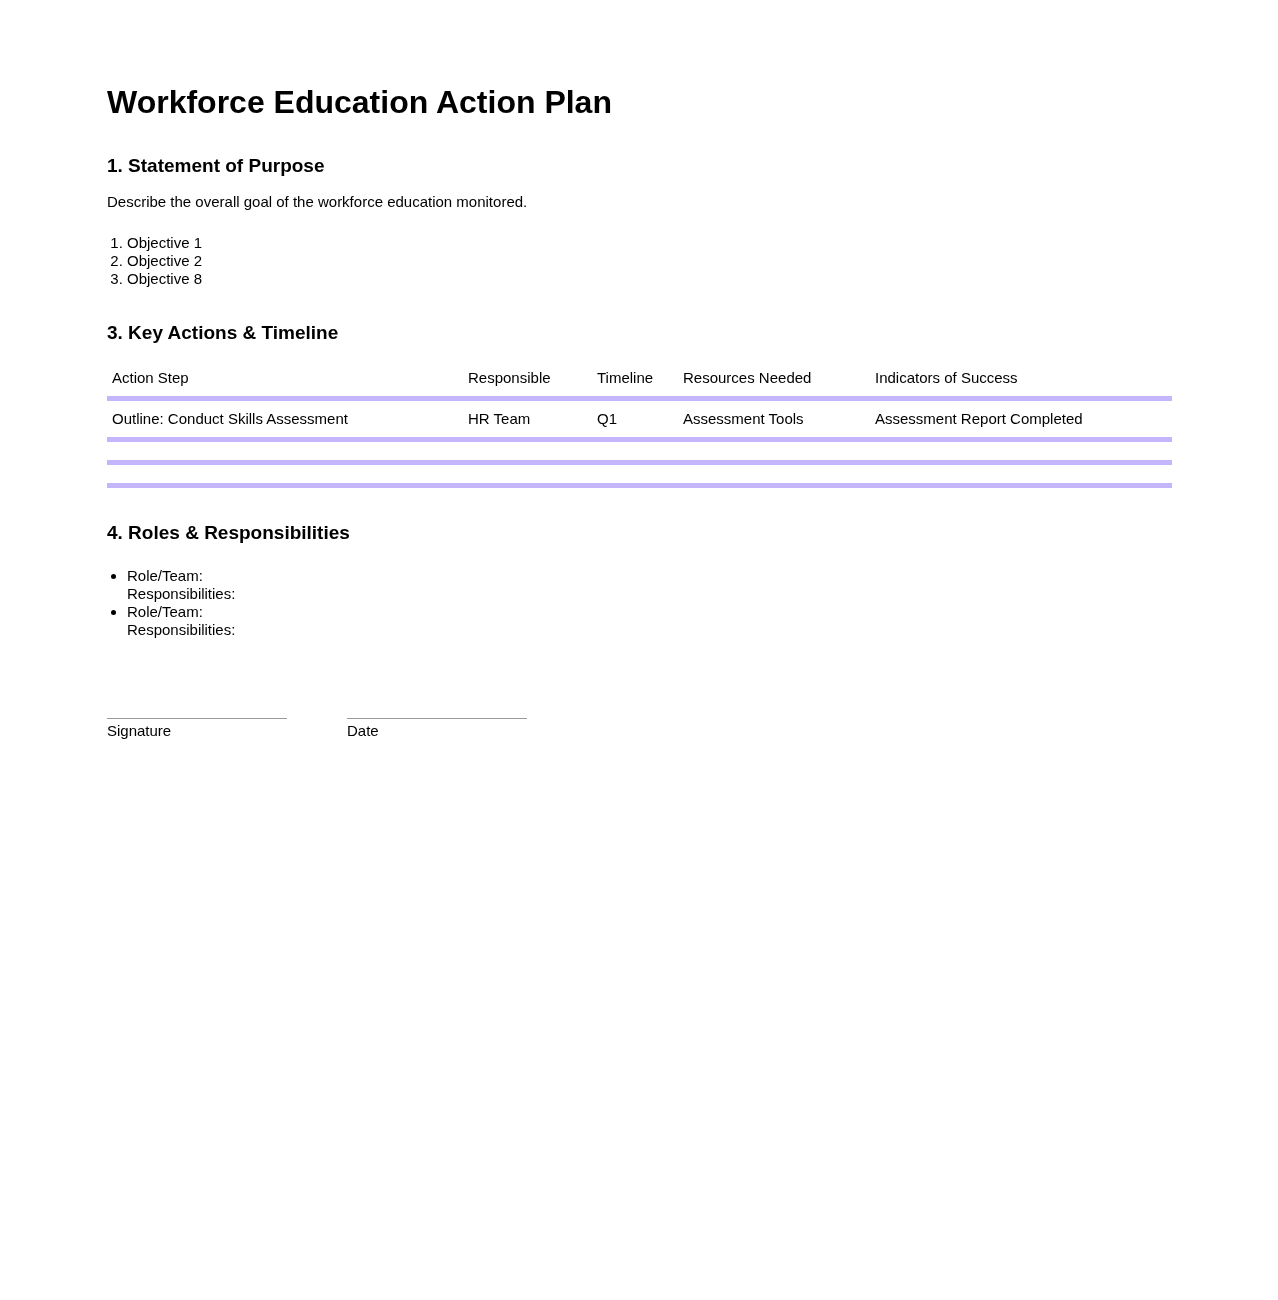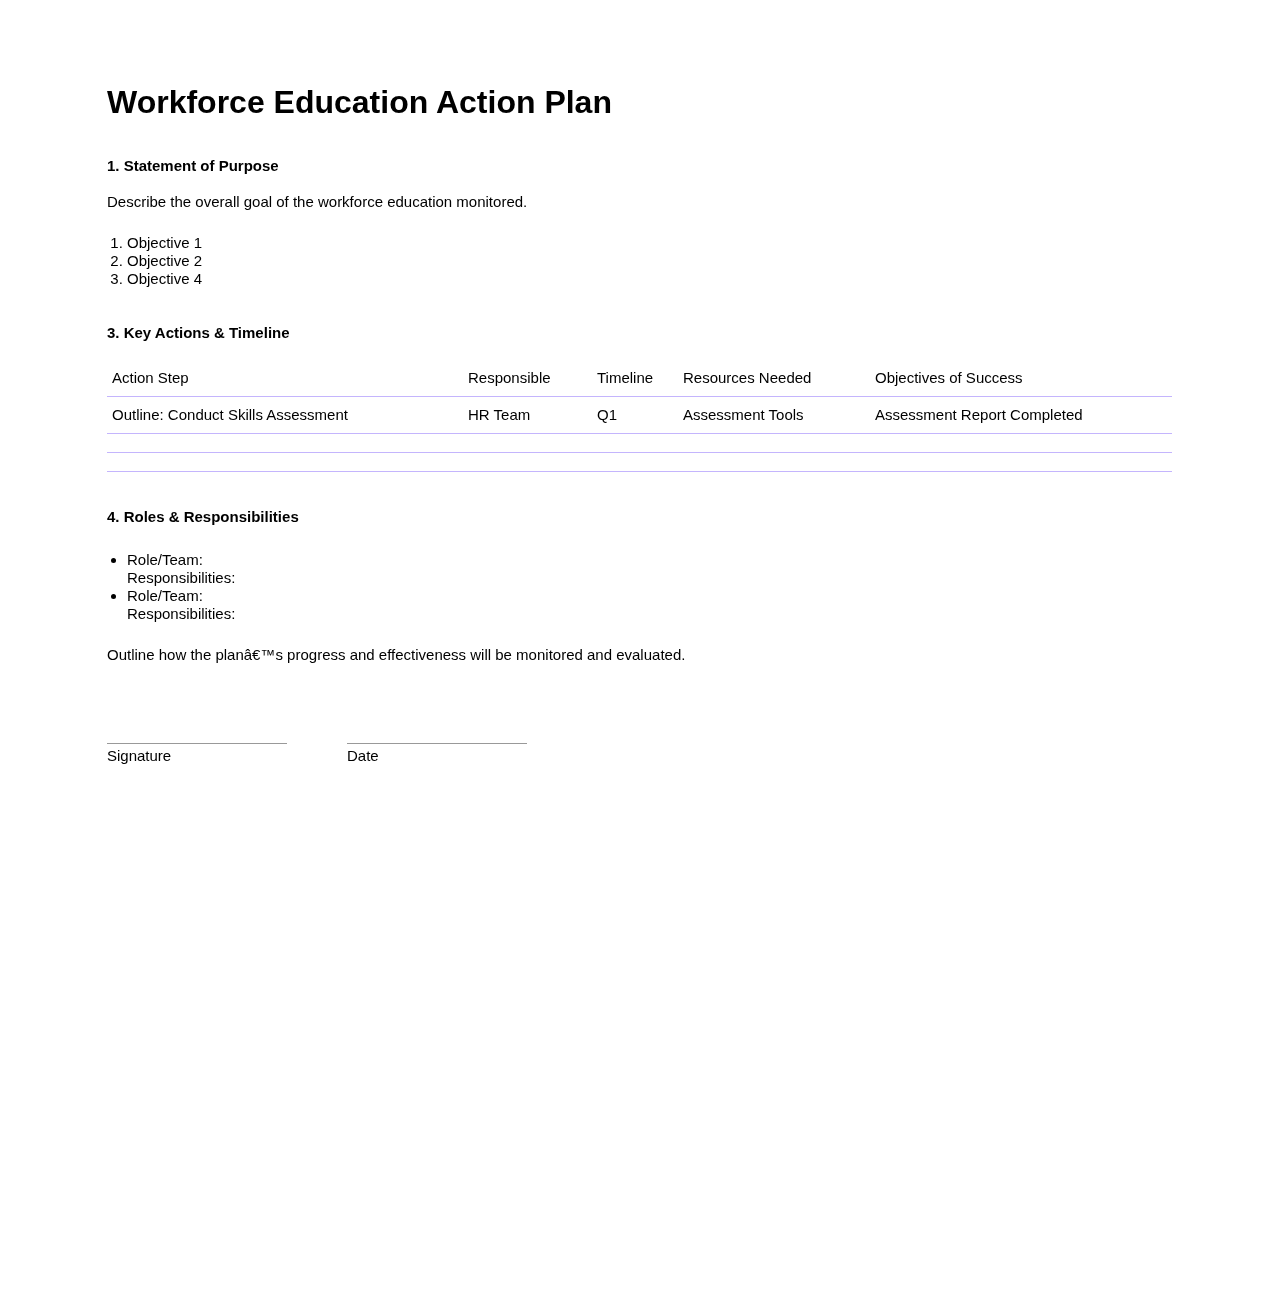--- a/index.html
+++ b/index.html
@@ -16,21 +16,21 @@
     padding: 84px 106px 0 107px;
     background: #ffffff;
   }
   h1 {
     font-size: 32px;
     font-weight: bold;
     line-height: 37px;
     margin: 0 0 30px 0;
   }
   h3 {
-    font-size: 15px;
+    font-size: 19px;
     font-weight: bold;
     line-height: 22px;
     margin: 34px 0 16px 0;
   }
   p {
     margin: 16px 0;
     line-height: 18px;
   }
   ol, ul {
     margin: 23px 0;
@@ -40,21 +40,21 @@
   table {
     width: 100%;
     border-collapse: collapse;
     table-layout: fixed;
     margin: 16px 0 0 0;
   }
   th, td {
     font-weight: normal;
     text-align: left;
     padding: 9px 5px;
-    border-bottom: 1px solid #c4b5fd;
+    border-bottom: 5px solid #c4b5fd;
     font-size: 15px;
     line-height: 18px;
     overflow: hidden;
     white-space: nowrap;
   }
   .col-action { width: 356px; }
   .col-resp   { width: 129px; }
   .col-time   { width: 86px; }
   .col-res    { width: 192px; }
   .col-ind    { width: auto; }
@@ -83,41 +83,41 @@
 
   <div>
     <h3>1. Statement of Purpose</h3>
     <p>Describe the overall goal of the workforce education monitored.</p>
   </div>
 
   <div>
     <ol>
       <li>Objective 1</li>
       <li>Objective 2</li>
-      <li>Objective 4</li>
+      <li>Objective 8</li>
     </ol>
   </div>
 
   <div>
     <h3>3. Key Actions &amp; Timeline</h3>
     <table>
       <colgroup>
         <col class="col-action">
           <col class="col-resp">
           <col class="col-time">
           <col class="col-res">
           <col class="col-ind">
       </colgroup>
       <thead>
         <tr>
           <th>Action Step</th>
           <th>Responsible</th>
           <th>Timeline</th>
           <th>Resources Needed</th>
-          <th>Objectives of Success</th>
+          <th>Indicators of Success</th>
         </tr>
       </thead>
       <tbody>
         <tr>
           <td>Outline: Conduct Skills Assessment</td>
           <td>HR Team</td>
           <td>Q1</td>
           <td>Assessment Tools</td>
           <td>Assessment Report Completed</td>
         </tr>
@@ -141,21 +141,20 @@
 
   <div>
     <h3>4. Roles &amp; Responsibilities</h3>
     <ul>
       <li><span>Role/Team:</span><br><span>Responsibilities:</span></li>
       <li><span>Role/Team:</span><br><span>Responsibilities:</span></li>
     </ul>
   </div>
 
   <div>
-    <p>Outline how the planâ€™s progress and effectiveness will be monitored and evaluated.</p>
   </div>
 
   <div class="signature-block">
     <div>
       <span class="sig-line"></span><span class="sig-line date-line"></span>
     </div>
     <div class="sig-labels">
       <span class="sig-label">Signature</span><span class="sig-label date-label">Date</span>
     </div>
   </div>

